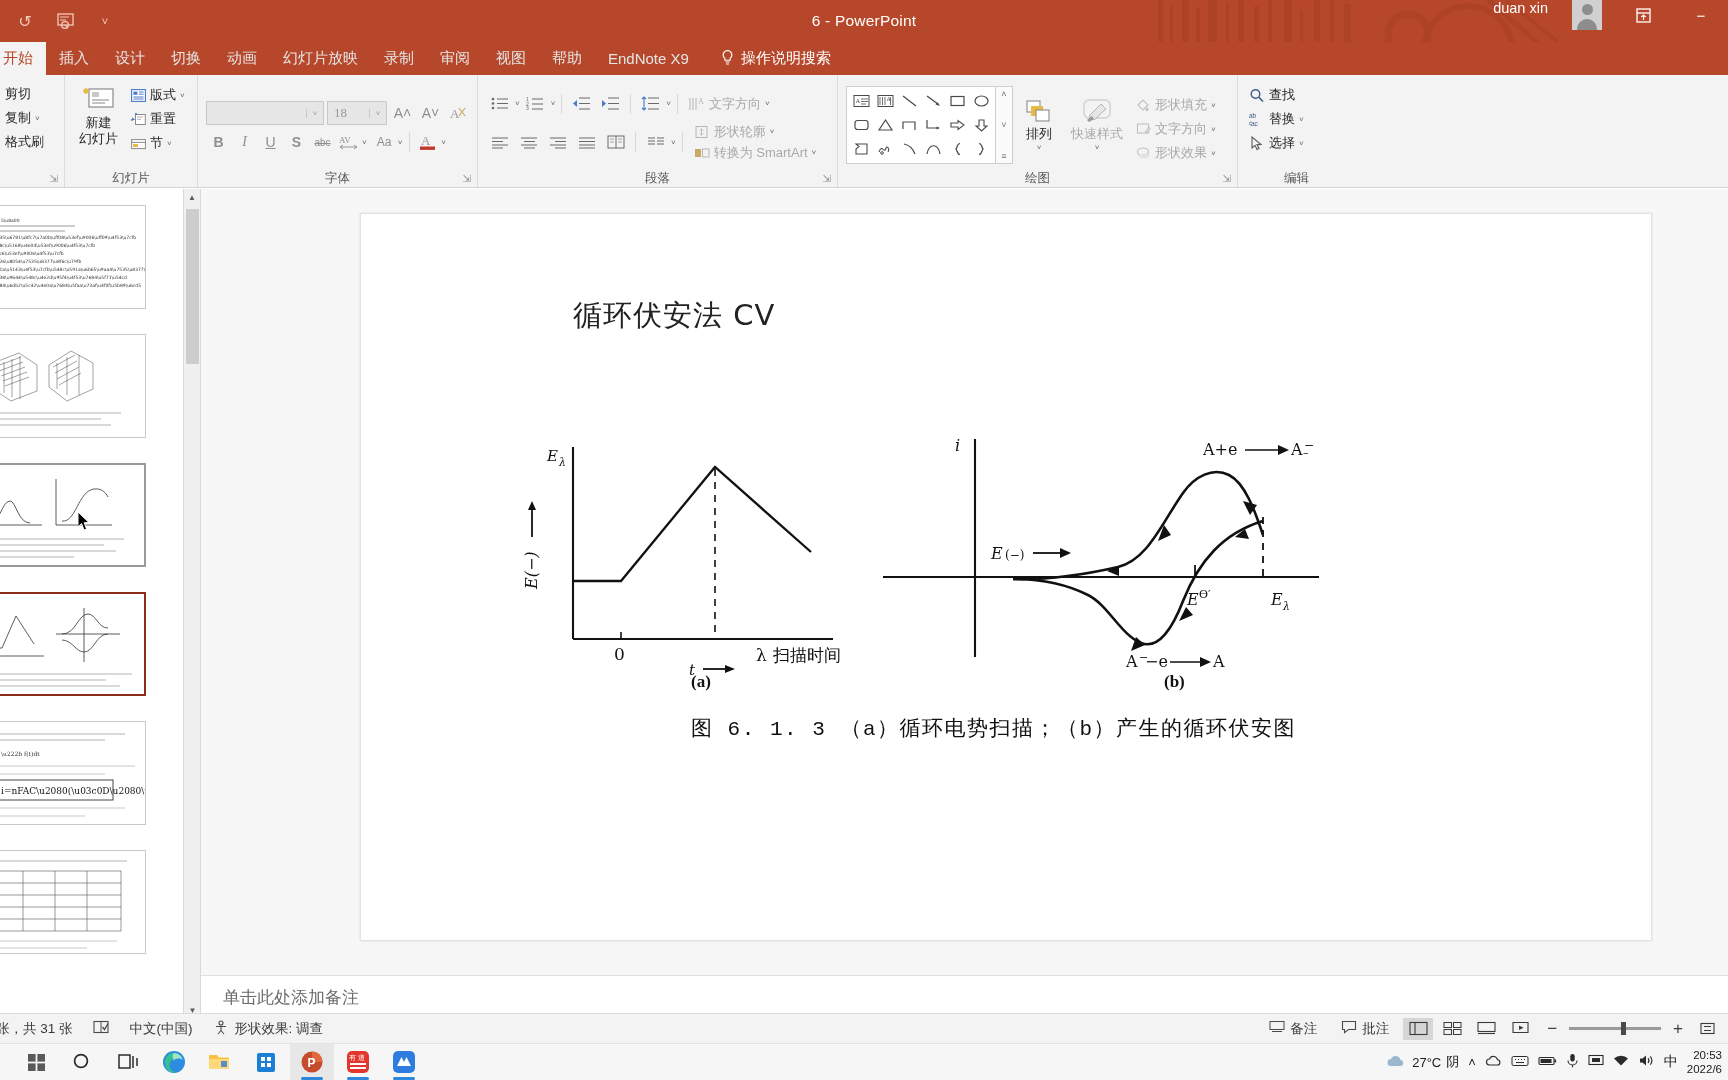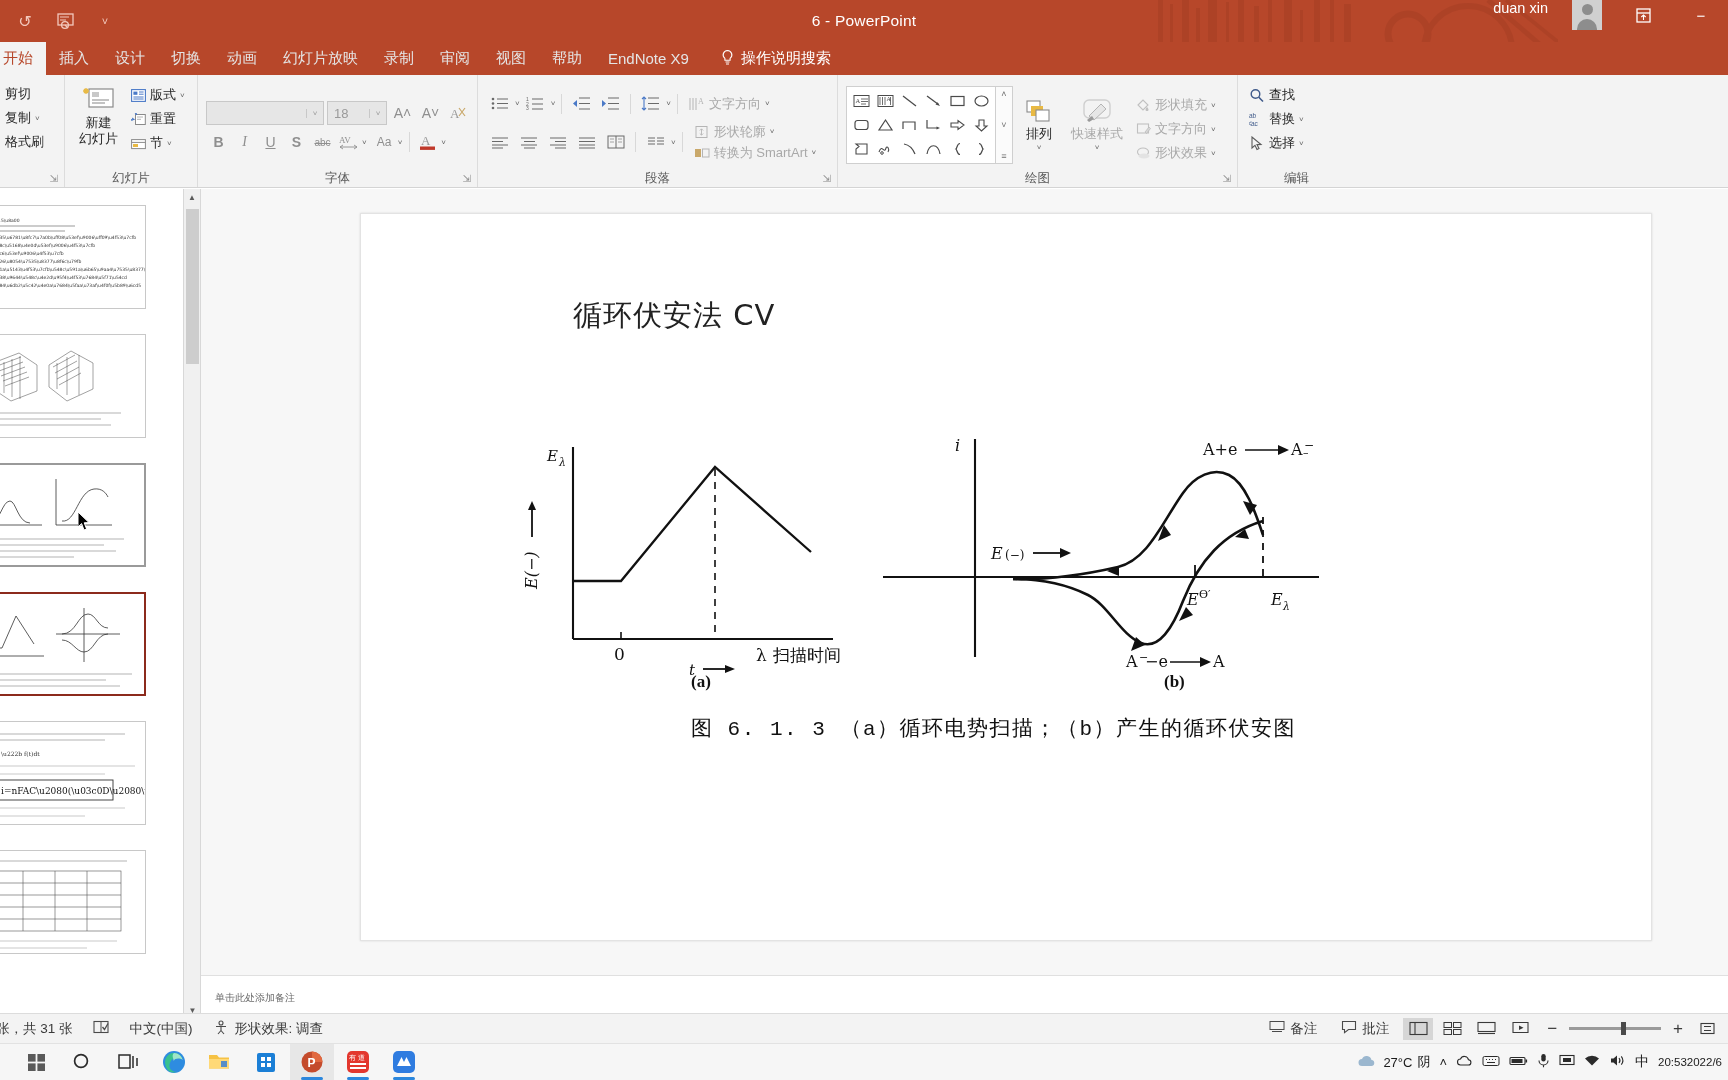--- a/index.html
+++ b/index.html
@@ -84,21 +84,21 @@
   .bigbtn.dim { color: #a9a9a9; }
   .caret { font-size: 8px; color: #666; }
   .ico { display: inline-flex; align-items: center; justify-content: center; }
 
   
   .fontrow1 { display: flex; align-items: center; gap: 3px; padding: 3px 2px; }
   .combo {
     height: 24px; background: #e6e6e6; border: 1px solid #c8c8c8;
     display: flex; align-items: center; font-size: 13px; color: #9a9a9a;
   }
-  .combo .val { padding: 0 6px; flex: 1; }
+  .combo .val { padding: 0 6px; flex: 1; font-family: Liberation Serif, serif; }
   .combo .arr { width: 17px; text-align: center; font-size: 8px; color: #9a9a9a; border-left: 1px solid #c8c8c8; }
   .fbtn {
     min-width: 25px; height: 24px; display: flex; align-items: center; justify-content: center;
     font-size: 14px; color: #8f8f8f; cursor: pointer;
   }
   .fontrow2 { display: flex; align-items: center; gap: 1px; padding: 2px 2px; }
   .sep-v { width: 1px; height: 20px; background: #d8d8d8; margin: 0 4px; }
 
   
   .prow { display: flex; align-items: center; gap: 2px; padding: 3px 2px; }
@@ -146,22 +146,22 @@
     font-family: "DejaVu Sans", sans-serif; letter-spacing: 1px;
   }
   .fig-label { position: absolute; font-family: "Liberation Serif", serif; font-weight: bold; font-size: 17px; color: #111; }
   #fig-caption {
     position: absolute; left: 330px; top: 500px; font-size: 21px; color: #111;
     font-family: Liberation Mono, monospace; letter-spacing: 1.5px; white-space: nowrap;
   }
   #notes-bar {
     position: absolute; left: 201px; bottom: 61px; right: 0; height: 44px;
     background: #ffffff; border-top: 1px solid #e0e0e0;
-    display: flex; align-items: center; padding-left: 14px;
-    font-size: 10px; color: #6b6b6b; text-align: right;
+    display: flex; align-items: center; padding-left: 22px;
+    font-size: 17px; color: #6b6b6b; text-align: right;
   }
 
   
   #statusbar {
     position: absolute; left: 0; bottom: 37px; width: 1728px; height: 30px;
     background: #f3f3f3; border-top: 1px solid #dcdcdc;
     display: flex; align-items: center; font-size: 13.5px; color: #3a3a3a;
   }
   .sb-item { display: flex; align-items: center; gap: 5px; padding: 0 10px; white-space: nowrap; cursor: pointer; }
   #sb-right { position: absolute; right: 8px; display: flex; align-items: center; gap: 4px; }
@@ -175,21 +175,21 @@
     position: absolute; left: 0; bottom: 0; width: 1728px; height: 37px;
     background: #f6f6f6; border-top: 1px solid #e2e2e2;
     display: flex; align-items: center;
   }
   #tb-left { display: flex; align-items: center; gap: 2px; padding-left: 14px; }
   .tbicon { width: 44px; height: 37px; display: flex; align-items: center; justify-content: center; cursor: pointer; position: relative; }
   .tbicon.active { background: #e7e7e7; }
   .tbicon .underline { position: absolute; bottom: 1px; width: 22px; height: 3px; background: #2c87dd; border-radius: 2px; }
   #tb-right { position: absolute; right: 6px; display: flex; align-items: center; gap: 9px; font-size: 12.5px; color: #1b1b1b; }
   #weather { display: flex; align-items: center; gap: 5px; font-size: 13px; }
-  #clock { display: flex; flex-direction: row; align-items: flex-end; font-size: 11.5px; line-height: 1.25; }
+  #clock { display: flex; flex-direction: column; align-items: flex-end; font-size: 11.5px; line-height: 1.25; }
   .tray { font-size: 13px; cursor: pointer; }
 
   
   #cursor { position: absolute; left: 78px; top: 512px; width: 14px; height: 20px; pointer-events: none; }
 </style>
 </head>
 <body>
 
 <div id="titlebar">
   <div class="decor">

